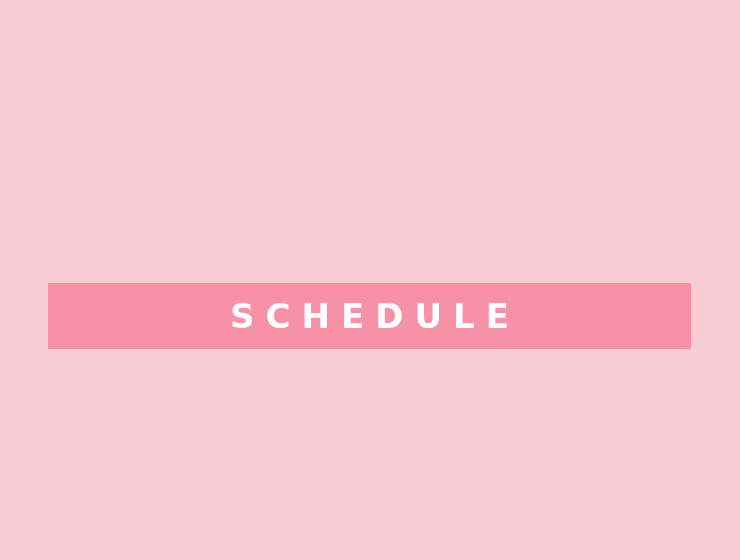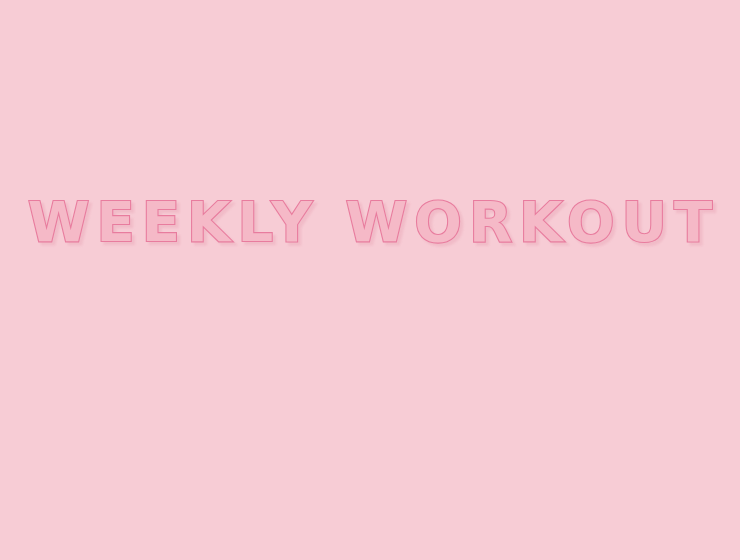--- a/index.html
+++ b/index.html
@@ -100,21 +100,18 @@
     white-space: nowrap;
     margin: 0;
     padding: 0;
   }
 </style>
 </head>
 <body>
 
 <div class="poster">
 
-  <div class="title-wrap">
-    <div class="title-stack">
-      <div class="title-shadow" aria-hidden="true">WEEKLY WORKOUT</div>
-      <div class="title-text">WEEKLY WORKOUT</div>
-    </div>
+
+  <div class="band">
+    <div class="band-text">SCHEDULE</div>
   </div>
-
 
 </div>
 
 </body></html>

